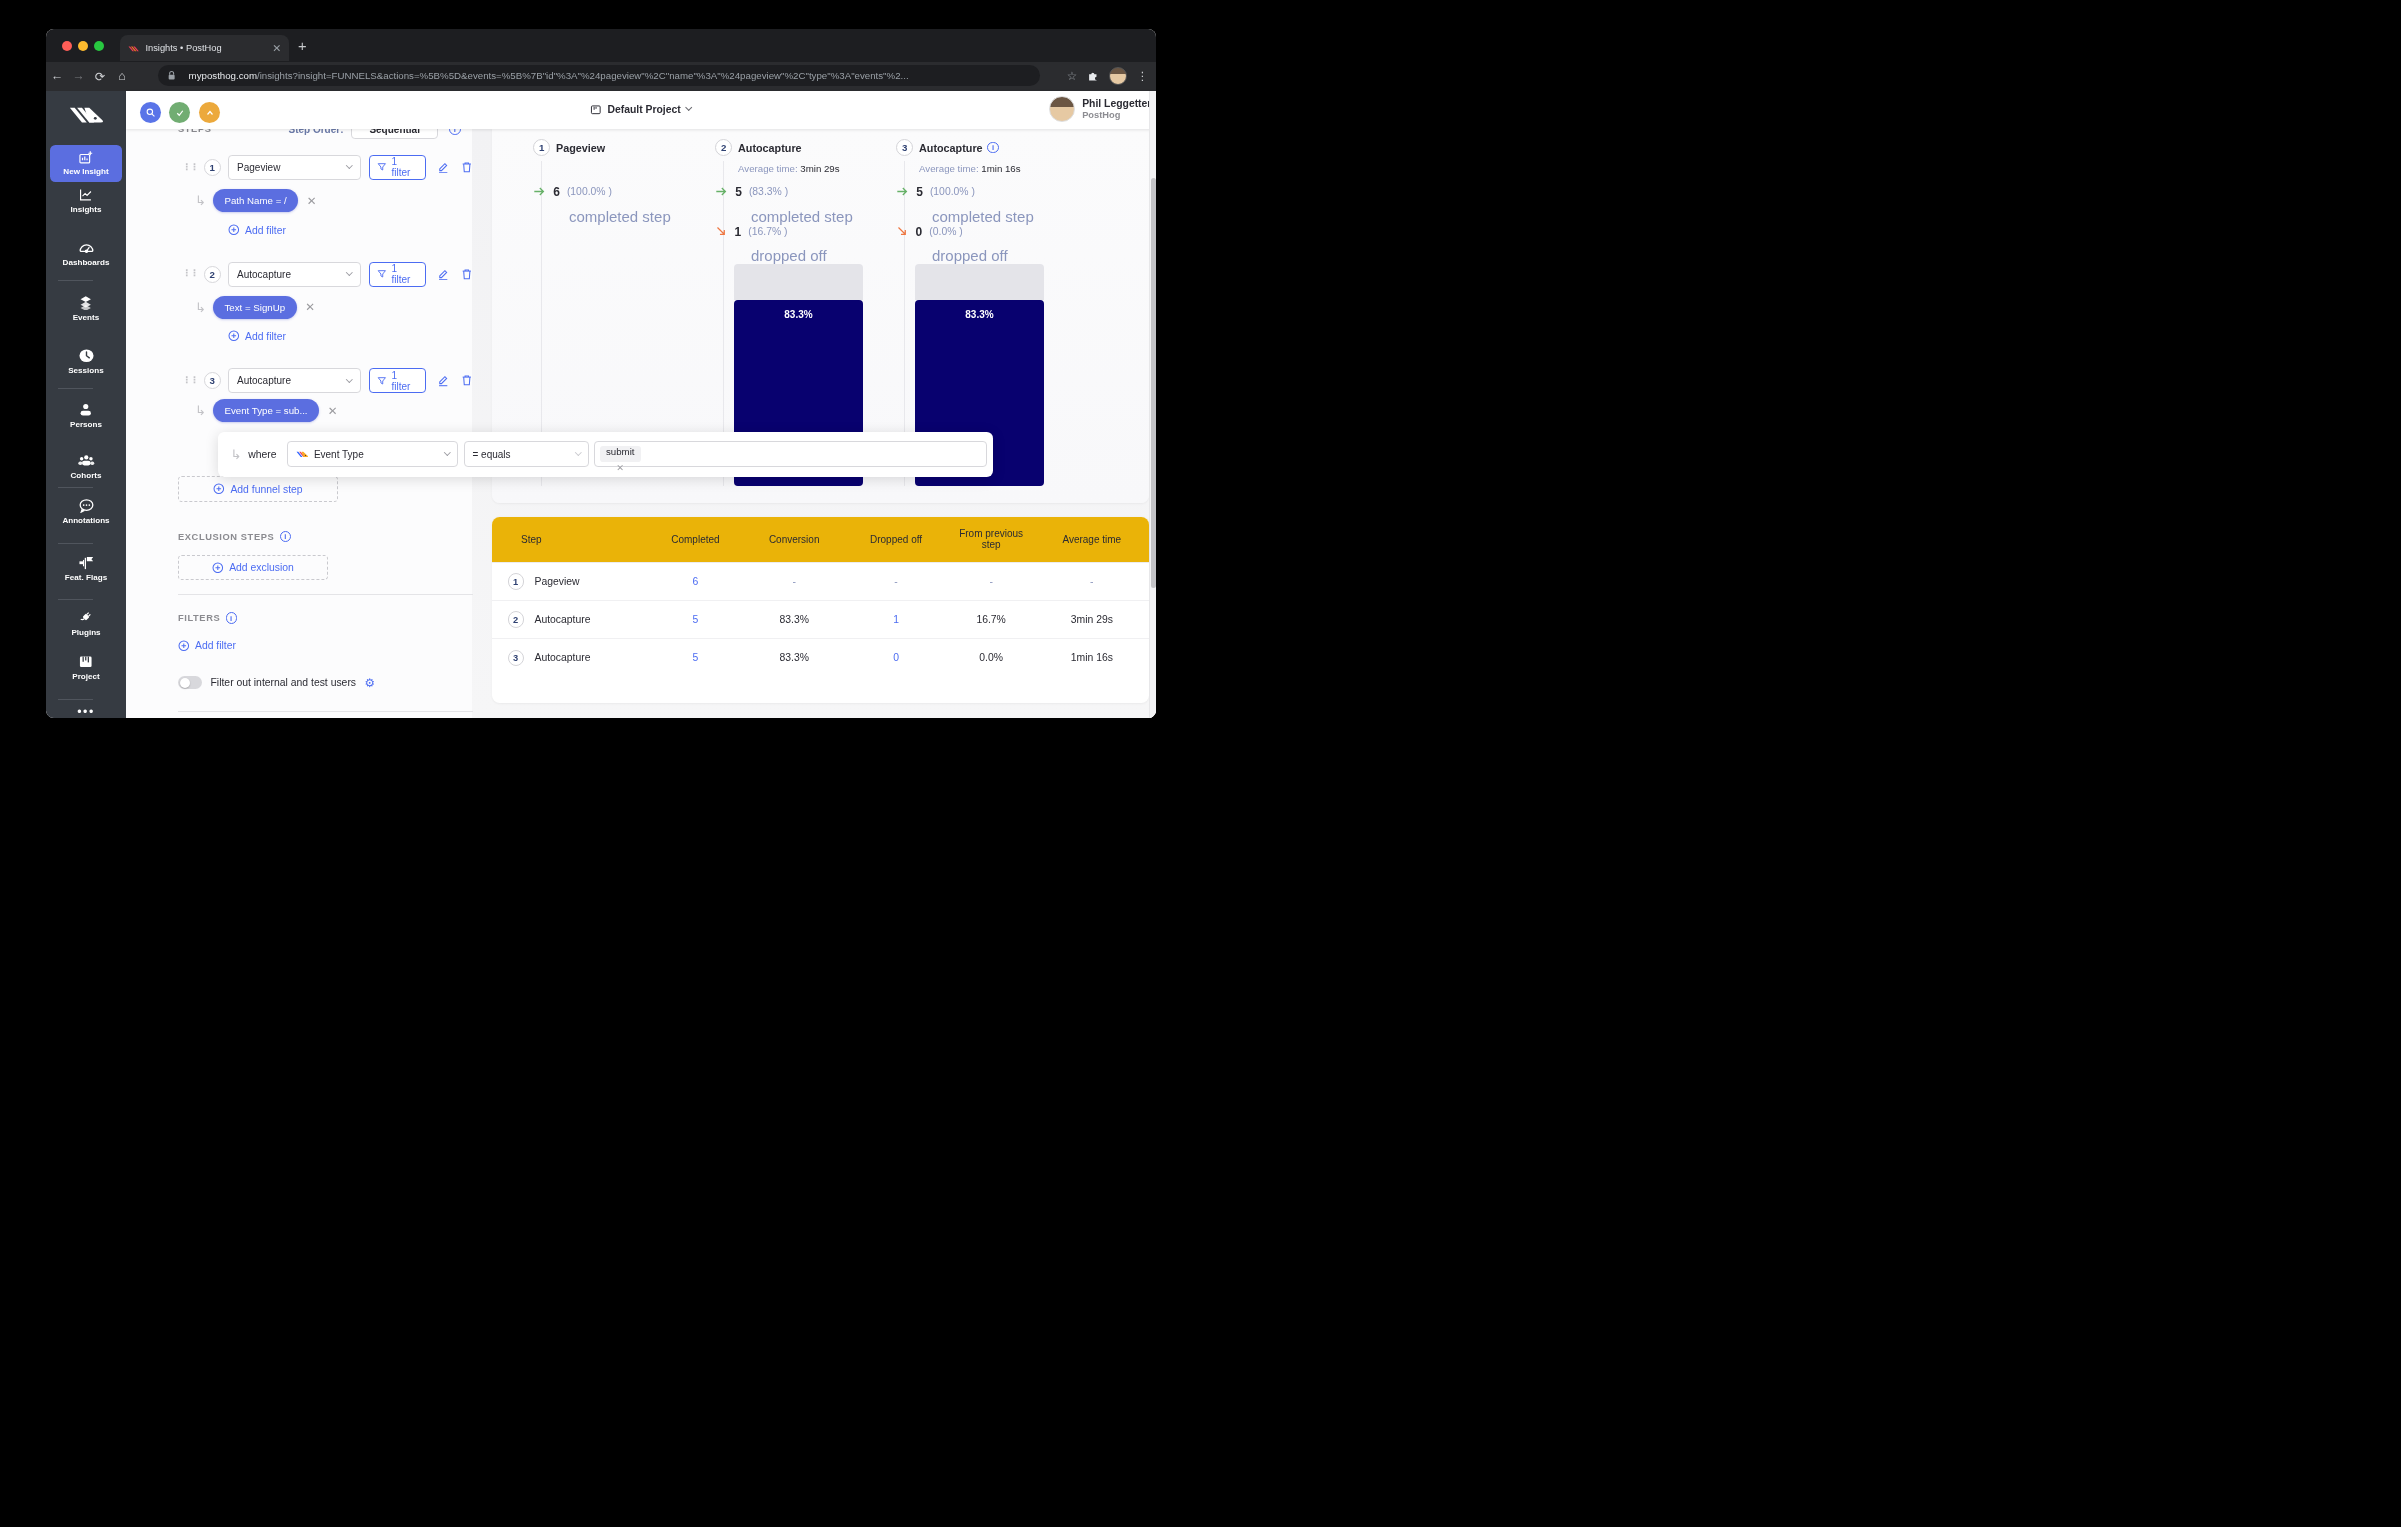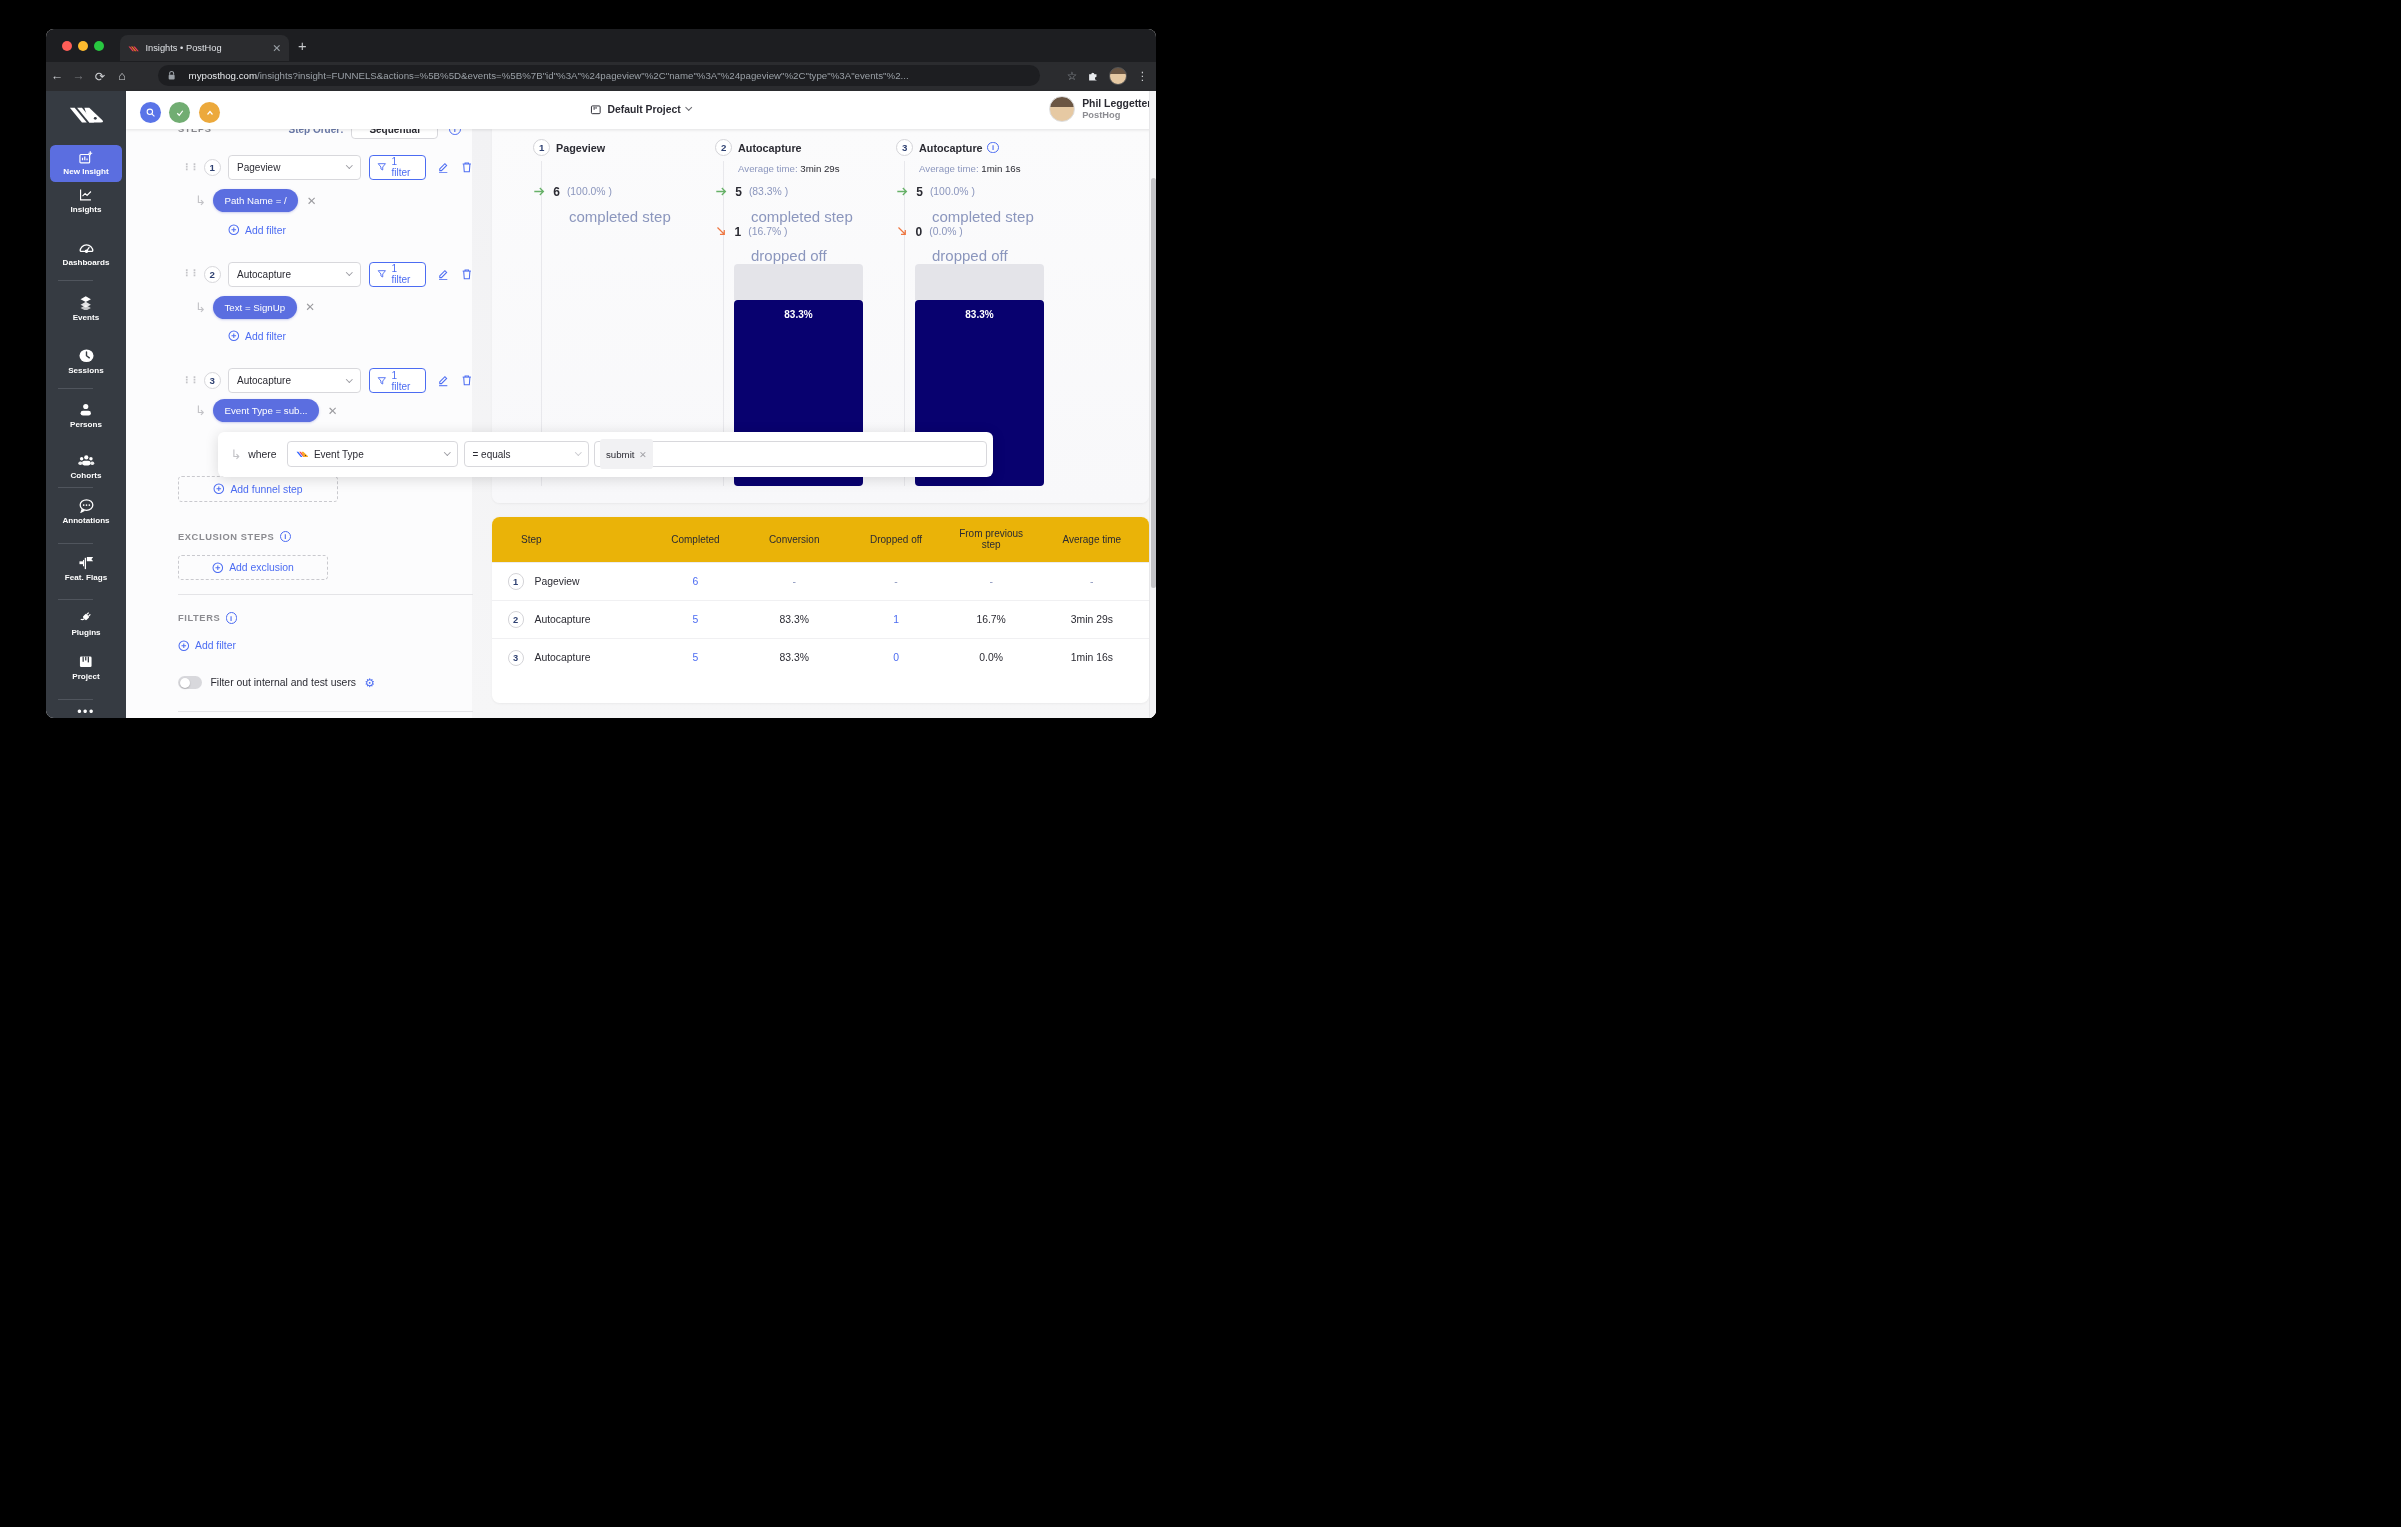--- a/index.html
+++ b/index.html
@@ -108,21 +108,21 @@
   .bar .blabel { position:absolute; left:0; width:100%; text-align:center; color:#fff; font-size:10px; font-weight:700; }
 
   
   .popup { position:absolute; left:92px; top:303px; width:775px; height:45px; background:#fff; border-radius:6.2px; box-shadow:0 2.3px 14px rgba(0,0,0,.14); z-index:20; display:flex; align-items:center; padding:0 6.2px 0 12.4px; }
   .popup .hookarrow { flex:none; }
   .where-lbl { margin-left:7px; font-size:10.4px; color:#2b2b33; }
   .wsel { height:26px; background:#fff; border:0.8px solid #d8d8dc; border-radius:3.9px; display:flex; align-items:center; justify-content:space-between; padding:0 7.7px; font-size:10px; color:#2b2b33; }
   .wsel.prop { margin-left:10.8px; width:171px; }
   .wsel.op { margin-left:5.4px; width:125px; }
   .winput { margin-left:5.4px; flex:1; height:26px; border:0.8px solid #d8d8dc; border-radius:3.9px; background:#fff; display:flex; align-items:center; padding:0 4.6px; }
-  .vtag { background:#f1f1f3; border-radius:3.1px; height:30px; display:flex; align-items:center; padding:0 6.2px; gap:4.6px; font-size:9.7px; color:#2b2b33; }
+  .vtag { background:#f1f1f3; border-radius:3.1px; height:16px; display:flex; align-items:center; padding:0 6.2px; gap:4.6px; font-size:9.7px; color:#2b2b33;flex-direction:column; }
   .vtag .x { color:#a0a0a5; font-size:9.3px; }
 
   
   .tcard { position:absolute; left:366px; top:388px; width:657px; height:186px; background:#fff; border-radius:7.7px; box-shadow:0 0.8px 2.3px rgba(0,0,0,.05); overflow:hidden; }
   table.ftab { width:100%; border-collapse:collapse; }
   .ftab th { background:#eab308; font-size:10px; font-weight:400; color:#2b2b33; height:46px; text-align:center; border-bottom:0.8px solid #ececef; padding:0 4.6px; }
   .ftab th:first-child { text-align:left; padding-left:29px; width:155px; }
   .ftab td { font-size:10.4px; color:#2b2b33; height:38px; text-align:center; border-bottom:0.8px solid #f0f0f2; }
   .ftab tr:last-child td { border-bottom:none; }
   .ftab td:first-child { text-align:left; padding-left:15.5px; }

